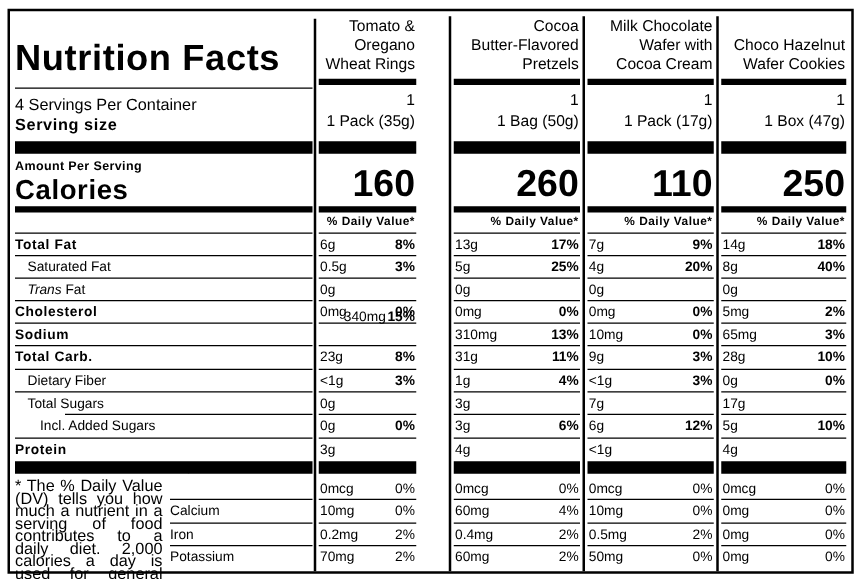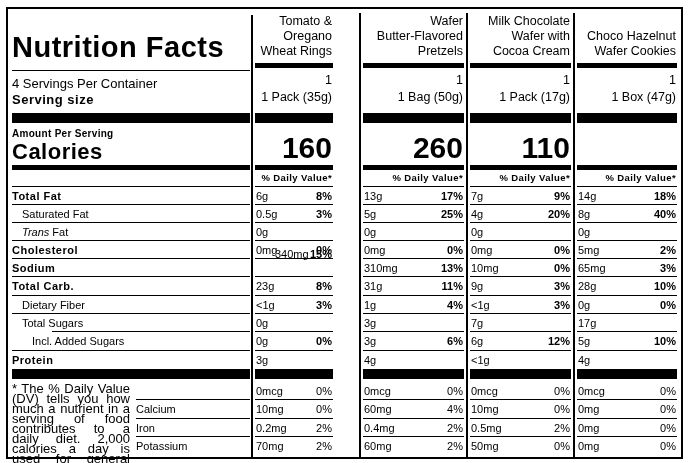--- a/index.html
+++ b/index.html
@@ -161,21 +161,21 @@
         <span class="amt">0.2mg</span>
         <span class="pct n">2%</span>
       </div>
       <div class="hline" style="top: 427px; height: 1px; left: 1px; right: 1px;"></div>
       <div class="p-row" style="top: 428px;">
         <span class="amt">70mg</span>
         <span class="pct n">2%</span>
       </div>
     </div>
     <div class="prod-col" style="left: 354px; width: 103px;">
-      <div class="p-name" style="top: 5px;">Wafer</div>
+      <div class="p-name" style="top: 5px;">Cocoa</div>
       <div class="p-name" style="top: 20px;">Butter-Flavored</div>
       <div class="p-name" style="top: 35px;">Pretzels</div>
       <div class="hline" style="top: 54px; height: 5px; left: 1px; right: 1px;"></div>
       <div class="p-serv" style="top: 63px;">1</div>
       <div class="p-serv" style="top: 80px;">1 Bag (50g)</div>
       <div class="hline" style="top: 104px; height: 10px; left: 1px; right: 1px;"></div>
       <div class="p-cal">260</div>
       <div class="hline" style="top: 156px; height: 5px; left: 1px; right: 1px;"></div>
       <div class="p-dv">% Daily Value*</div>
       <div class="hline" style="top: 177px; height: 1px; left: 1px; right: 1px;"></div>
@@ -332,20 +332,21 @@
       </div>
     </div>
     <div class="prod-col" style="left: 568px; width: 102px;">
       <div class="p-name" style="top: 5px;"></div>
       <div class="p-name" style="top: 20px;">Choco Hazelnut</div>
       <div class="p-name" style="top: 35px;">Wafer Cookies</div>
       <div class="hline" style="top: 54px; height: 5px; left: 1px; right: 1px;"></div>
       <div class="p-serv" style="top: 63px;">1</div>
       <div class="p-serv" style="top: 80px;">1 Box (47g)</div>
       <div class="hline" style="top: 104px; height: 10px; left: 1px; right: 1px;"></div>
+      <div class="p-cal">250</div>
       <div class="hline" style="top: 156px; height: 5px; left: 1px; right: 1px;"></div>
       <div class="p-dv">% Daily Value*</div>
       <div class="hline" style="top: 177px; height: 1px; left: 1px; right: 1px;"></div>
       <div class="p-row" style="top: 178px; text-align: center;">
         <span class="amt">14g</span>
         <span class="pct">18%</span>
       </div>
       <div class="hline" style="top: 195px; height: 1px; left: 1px; right: 1px;"></div>
       <div class="p-row" style="top: 196px;">
         <span class="amt">8g</span>

